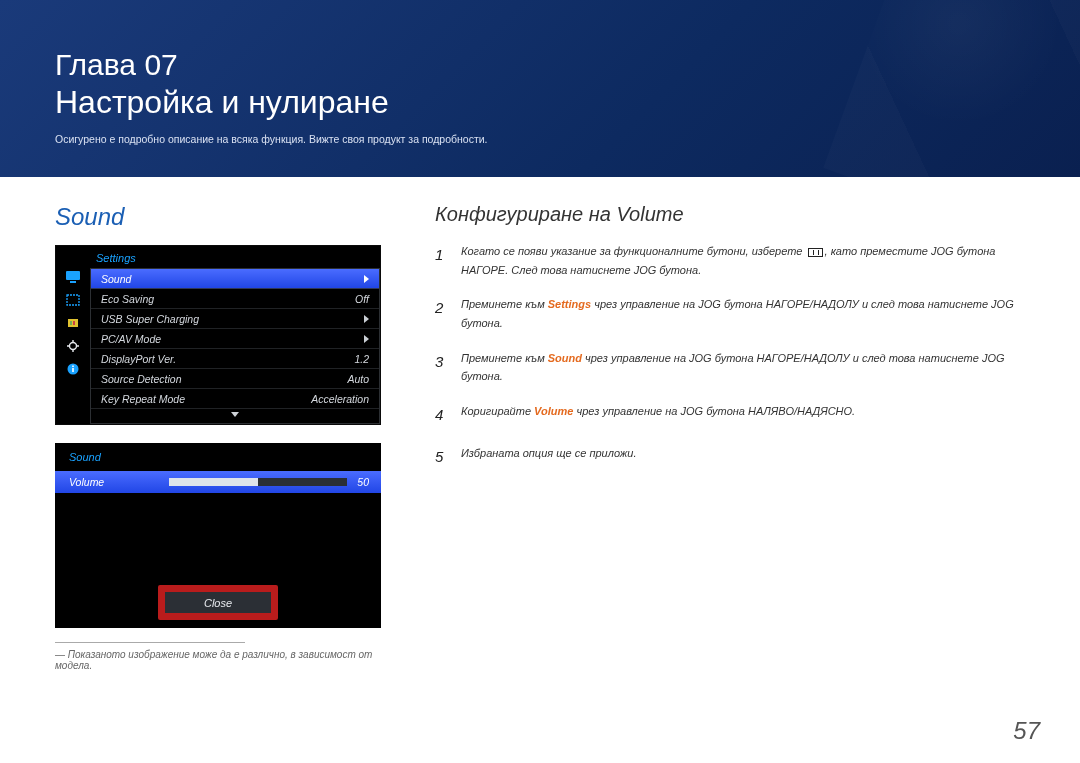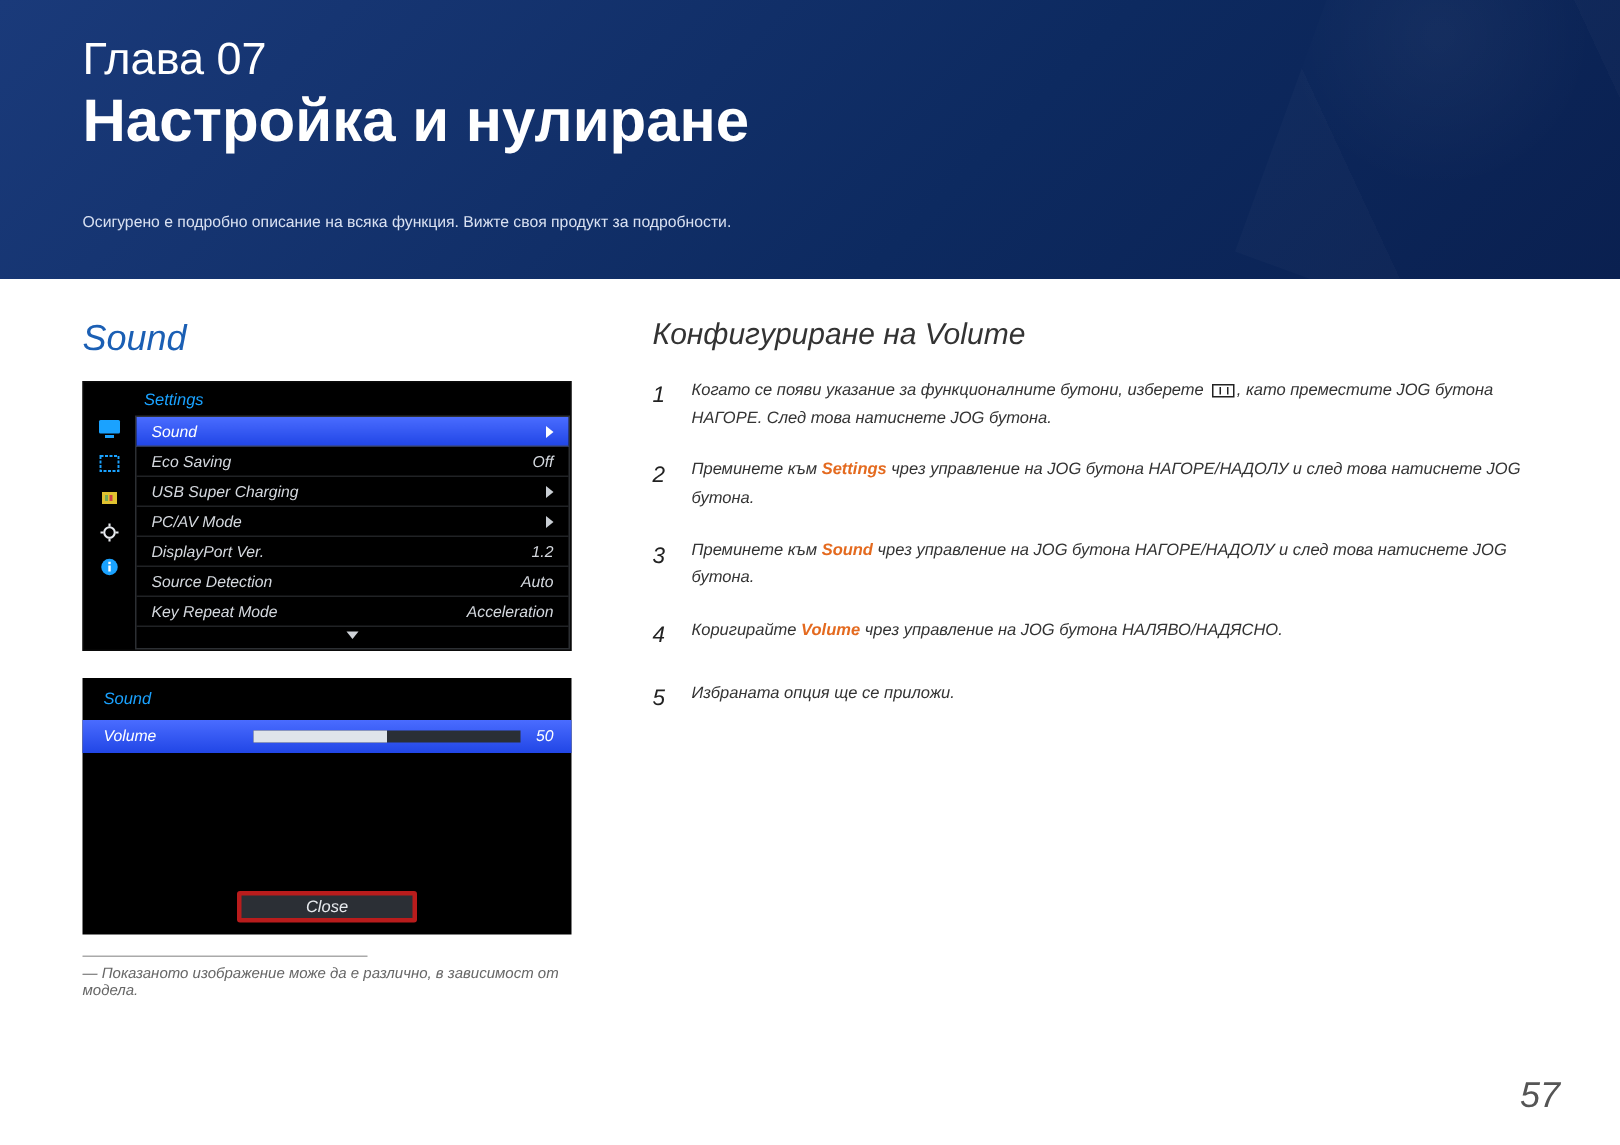--- a/index.html
+++ b/index.html
@@ -5,33 +5,33 @@
   * { margin:0; padding:0; box-sizing:border-box; }
   body {
     width:1080px; height:763px;
     font-family: Arial, "Helvetica Neue", sans-serif;
     background:#fff;
     position:relative;
   }
   .page-header {
     background: linear-gradient(135deg,#1a3a7a 0%, #0d2a60 60%, #0a2050 100%);
     color:#fff;
-    padding:23px 55px 32px 55px;
+    padding:48px 55px 32px 55px;
     position:relative;
     overflow:hidden;
   }
   .page-header::after{
     content:"";
     position:absolute; right:-40px; top:-40px; width:260px; height:260px;
     background: radial-gradient(circle at 30% 30%, rgba(255,255,255,0.04), transparent 40%),
                 linear-gradient(45deg, rgba(255,255,255,0.02) 25%, transparent 25%, transparent 75%, rgba(255,255,255,0.02) 75%);
     transform: rotate(20deg);
   }
   .chapter-line { font-size:30px; font-weight:400; margin-bottom:2px; }
-  .chapter-title { font-size:40px; font-weight:700; margin-bottom:38px; }
+  .chapter-title { font-size:32px; font-weight:400; margin-bottom:12px; }
   .chapter-desc { font-size:10.5px; color:#d9e1f2; }
 
   .content { padding:26px 55px 0 55px; display:flex; gap:30px;font-style:italic; }
   .col-left { width:350px; flex-shrink:0; }
   .col-right { flex:1; }
 
   h2.sound-heading { color:#1b5fb4; font-size:24px; font-weight:400; margin-bottom:14px;}
   h3.subheading { color:#333; font-size:20px; font-weight:400; margin-bottom:16px;}
 
   
@@ -80,24 +80,24 @@
     display:flex; align-items:center; font-size:10.5px;
     padding:4px 12px 4px 14px; height:22px; gap:10px;
   }
   .sound-row .label { width:90px;}
   .sound-row .val { margin-left:auto; }
   .sound-row.selected { background:linear-gradient(#4a6cff,#2146e6); color:#fff;}
   .slider-trk { flex:1; height:8px; background:#2a2f36; position:relative; display:flex; align-items:center;}
   .slider-fill { height:100%; background:#dfe4ea; }
   .sound-spacer { height:86px; }
   .sound-close {
-    width:120px; height:21px; margin:6px auto 0 auto;
+    width:120px; height:35px; margin:6px auto 0 auto;
     background:#2b2f35; color:#e7eaee; font-size:11px;
     display:flex; align-items:center; justify-content:center;
-    border:3px solid #b91c1c; border-radius:2px;
+    border:7px solid #b91c1c; border-radius:2px;
   }
 
   
   .steps { margin-top:6px;}
   .step { display:flex; gap:14px; margin-bottom:16px; line-height:1.7;}
   .step .num { font-size:15px; color:#222; width:12px; font-weight:400;}
   .step .body { flex:1; font-size:11px; color:#333; }
   .kw-orange { color:#e46a1f; font-weight:bold;}
   .inline-icon {
     display:inline-block; width:15px; height:9px; border:1px solid #222;

